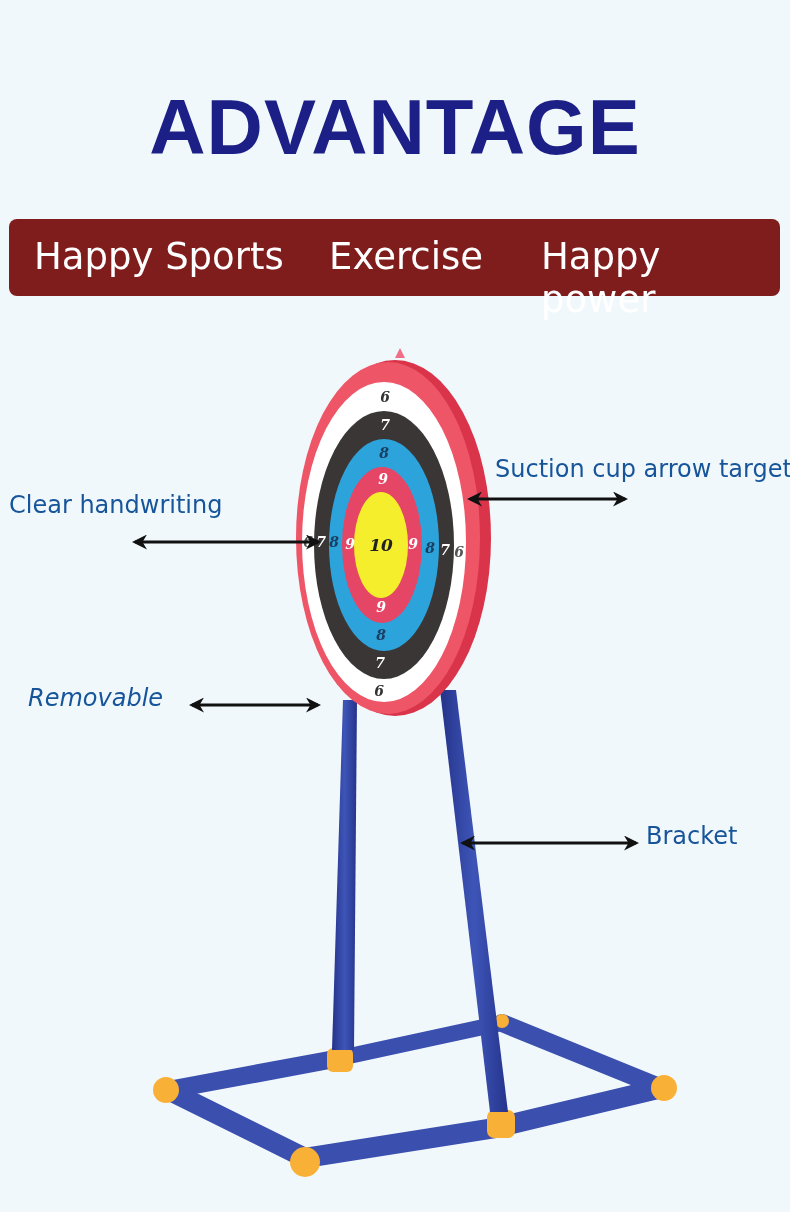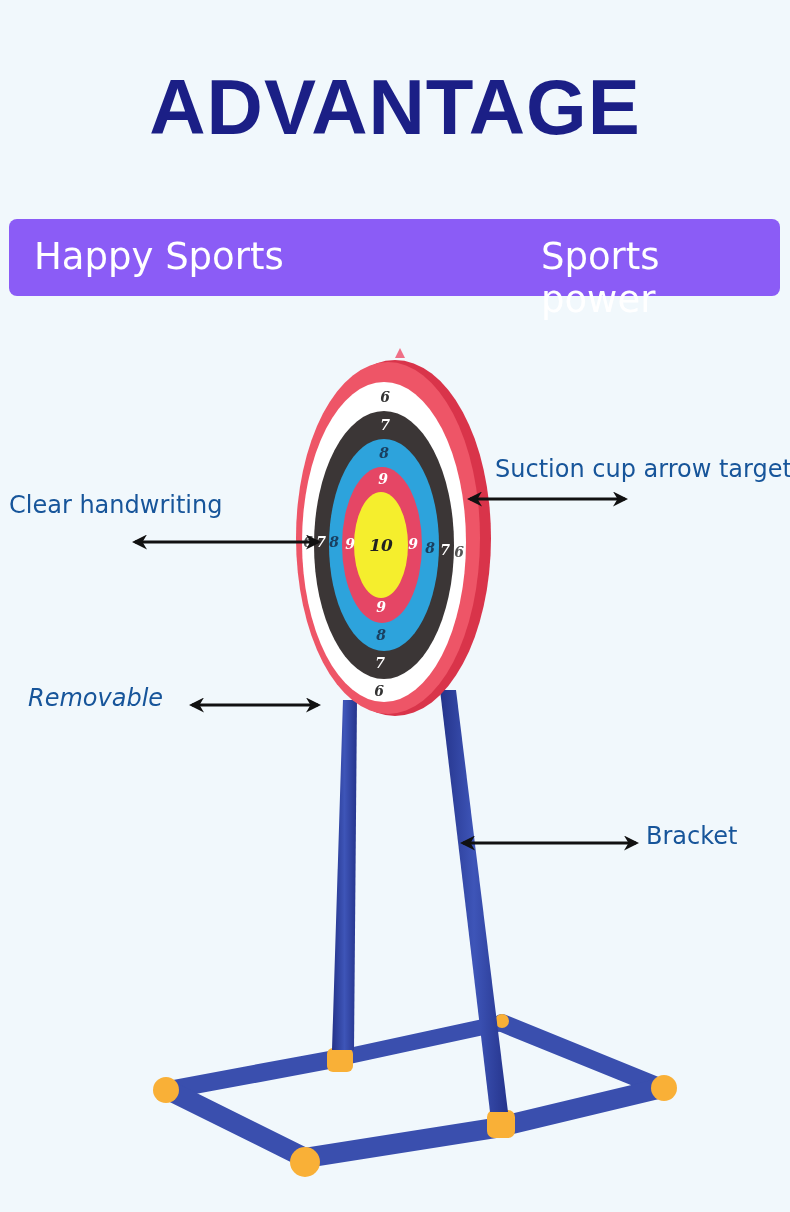--- a/index.html
+++ b/index.html
@@ -1,35 +1,36 @@
 <!DOCTYPE html>
 <html><head>
 <meta charset="utf-8">
 <style>
   html, body { margin:0; padding:0; }
   body { width:790px; height:1212px; background:#f1f8fc; position:relative; overflow:hidden;
          font-family:"Liberation Sans", sans-serif; }
-  .title { position:absolute; left:0; top:62px; width:790px; text-align:center; color:#1b1f86;
+  .title { position:absolute; left:0; top:82px; width:790px; text-align:center; color:#1b1f86;
            font-weight:bold; font-size:78px; letter-spacing:1px; font-family:"Liberation Sans", sans-serif; }
-  .banner { position:absolute; left:9px; top:219px; width:771px; height:77px; background:#8b5cf6;
+  .banner { position:absolute; left:9px; top:219px; width:771px; height:77px; background:#7f1d1d;
             border-radius:8px; }
   .banner span { position:absolute; top:16px; color:#fff; font-size:37px; font-family:"DejaVu Sans", sans-serif; }
   .label { position:absolute; color:#17559a; font-size:24px; font-family:"DejaVu Sans", sans-serif; white-space:nowrap; }
   .label.small { font-size:24px; }
   svg.scene { position:absolute; left:0; top:0; }
   .num { font-family:"DejaVu Serif", serif; font-style:italic; font-weight:bold; }
 </style>
 </head>
 <body>
 
 <div class="title">ADVANTAGE</div>
 
 <div class="banner">
   <span style="left:25px">Happy Sports</span>
-  <span style="left:532px">Sports power</span>
+  <span style="left:320px">Exercise</span>
+  <span style="left:532px">Happy power</span>
 </div>
 
 <svg class="scene" width="790" height="1212" viewBox="0 0 790 1212">
   <defs>
     <marker id="ah" viewBox="0 0 10 10" refX="8" refY="5" markerWidth="5" markerHeight="5" orient="auto-start-reverse">
       <path d="M0,0 L10,5 L0,10 L3,5 z" fill="#111"></path>
     </marker>
     <linearGradient id="pipeV" x1="0" x2="1" y1="0" y2="0">
       <stop offset="0" stop-color="#24338a"></stop>
         <stop offset="0.5" stop-color="#3e55b8"></stop>

